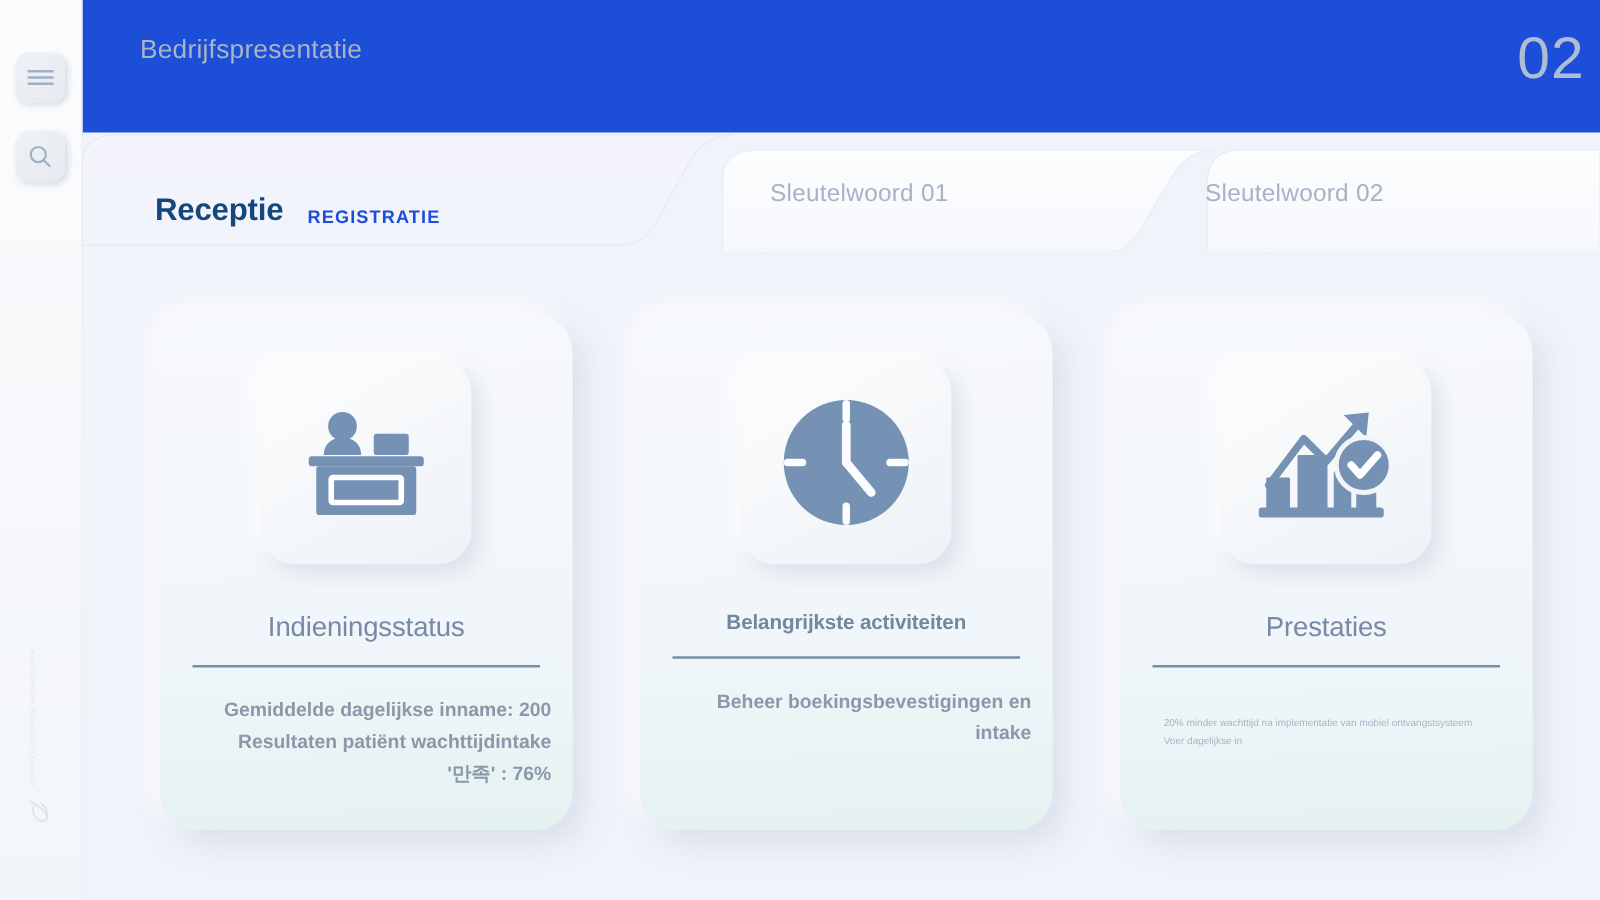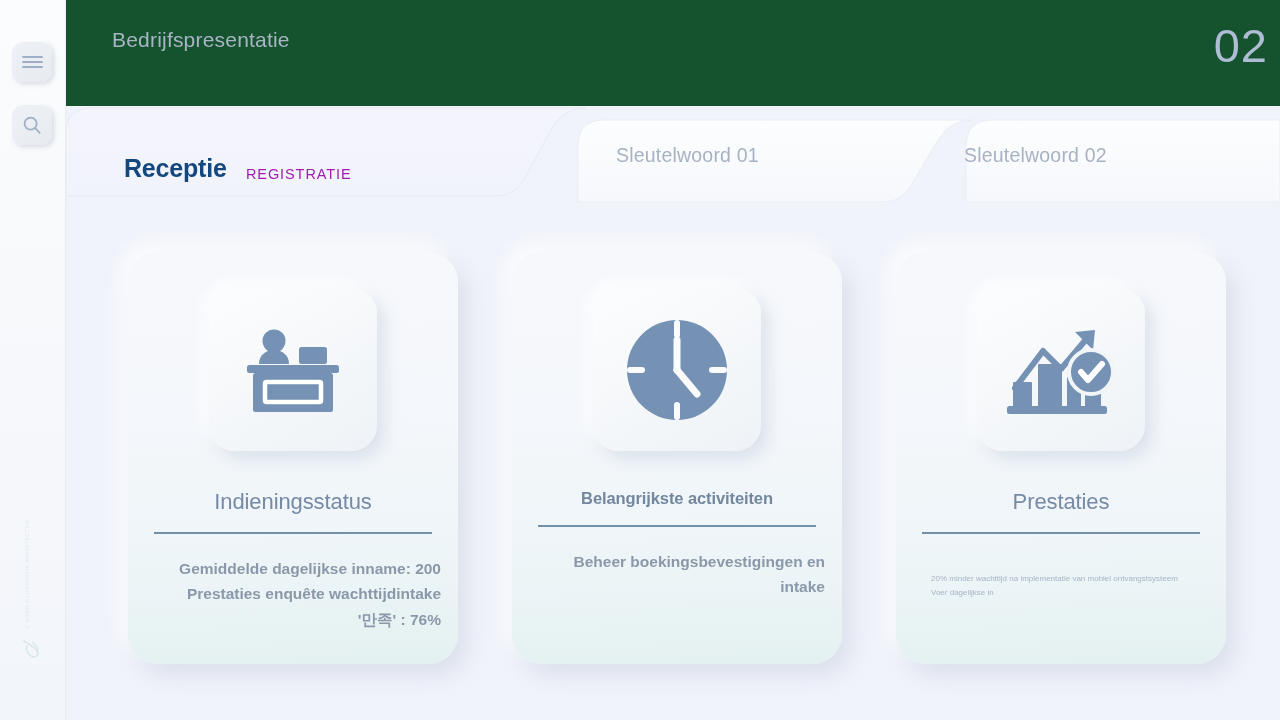--- a/index.html
+++ b/index.html
@@ -69,21 +69,21 @@
     top: 636px;
     width: 26px; height: 26px;
     opacity: .30;
   }
 
   
   #header {
     position: absolute;
     left: 66px; top: 0;
     width: 1214px; height: 108px;
-    background: #14532d;
+    background: #1d4ed8;
   }
   #deck-title {
     position: absolute;
     left: 46px; top: 28px;
     font-size: 21px;
     color: #a9b4c4;
     letter-spacing: .2px;
   }
   #page-number {
     position: absolute;
@@ -129,22 +129,22 @@
     font-size: 25px;
     font-weight: bold;
     color: #14477e;
     letter-spacing: -.2px;
     z-index: 10;
   }
   #active-tab-sub {
     position: absolute;
     left: 180px; top: 60px;
     font-size: 14.5px;
-    font-weight: normal;
-    color: #a21caf;
+    font-weight: bold;
+    color: #1d4ed8;
     letter-spacing: .9px;
     z-index: 10;
   }
 
   
   #cards {
     position: absolute;
     left: 0; top: 146px;
     width: 1214px; height: 430px;
     z-index: 6;
@@ -288,21 +288,21 @@
             <rect x="6" y="43" width="92" height="8" rx="2.5"></rect>
             <rect x="12" y="51" width="80" height="39" rx="2.5"></rect>
           </g>
           <rect x="24" y="60" width="56" height="20" rx="1.5" fill="none" stroke="#ffffff" stroke-width="4.5"></rect>
         </svg>
       </div>
       <div class="card-title">Indieningsstatus</div>
       <div class="card-rule"></div>
       <div class="card-body left">
         <span class="ln">Gemiddelde dagelijkse inname: 200</span>
-        <span class="ln">Prestaties enquête wachttijdintake</span>
+        <span class="ln">Resultaten patiënt wachttijdintake</span>
         <span class="ln indent">'만족' : 76%</span>
       </div>
     </div>
 
     <div class="card" id="card-1">
       <div class="icon-tile">
         <svg width="104" height="104" viewBox="0 0 104 104">
           <circle cx="52" cy="52" r="50" fill="#7591b4"></circle>
           <g stroke="#fbfcfd" stroke-width="6" stroke-linecap="round">
             <line x1="52" y1="5" x2="52" y2="17"></line>

